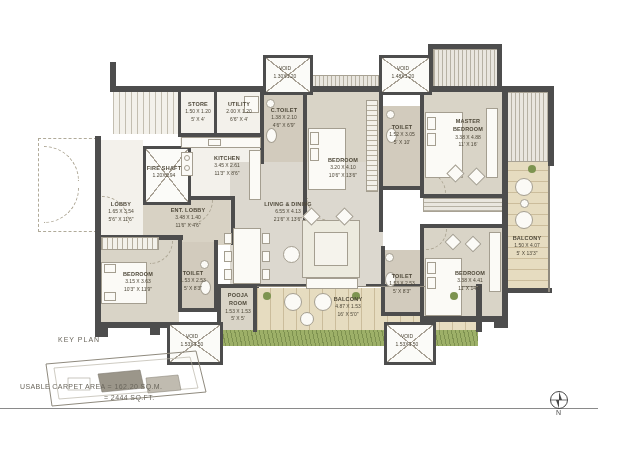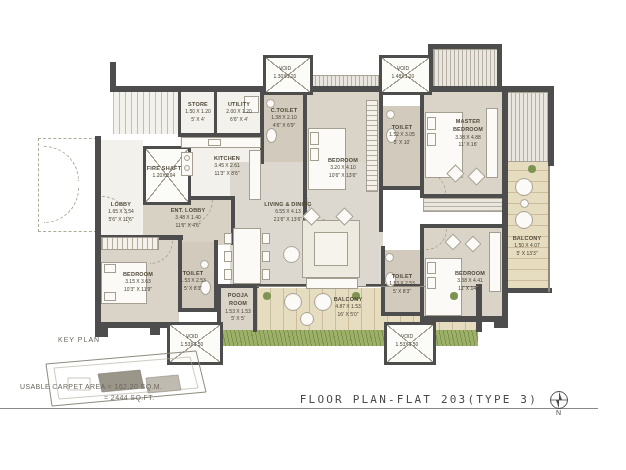--- a/index.html
+++ b/index.html
@@ -320,21 +320,20 @@
     <polygon points="8,16 158,3 168,44 14,58" fill="none" stroke="#8f8a7e" stroke-width="1"></polygon>
     <polygon points="16,20 152,9 160,40 21,51" fill="none" stroke="#b9b4a8" stroke-width="0.7"></polygon>
     <polygon points="60,26 102,22 106,40 64,44" fill="#9b968a" stroke="#7d796e" stroke-width="0.6"></polygon>
     <polygon points="108,30 140,27 143,42 110,45" fill="#c0bbb0" stroke="#8f8a7e" stroke-width="0.6"></polygon>
     <rect x="30" y="30" width="22" height="12" fill="none" stroke="#a5a094" stroke-width="0.6"></rect>
   </svg>
   <div class="area-text" style="left:20px;top:381px;">USABLE CARPET AREA = 162.20 SQ.M.</div>
   <div class="area-text" style="left:104px;top:392px;">= 2444 SQ.FT.</div>
 
   <div class="titleline"></div>
-  <div class="title">FLOOR PLAN-FLAT 203(TYPE 3)</div>
   <svg class="north" viewBox="0 0 20 20">
     <circle cx="10" cy="10" r="8.5" fill="none" stroke="#4a4a4a" stroke-width="1"></circle>
     <path d="M10 1.5 L13 10 L10 10 Z" fill="#4a4a4a"></path>
     <path d="M10 10 L7 10 L10 18.5 Z" fill="#4a4a4a"></path>
     <line x1="1.5" y1="10" x2="18.5" y2="10" stroke="#4a4a4a" stroke-width="0.8"></line>
   </svg>
   <div class="north-n">N</div>
 
 </div>
 

